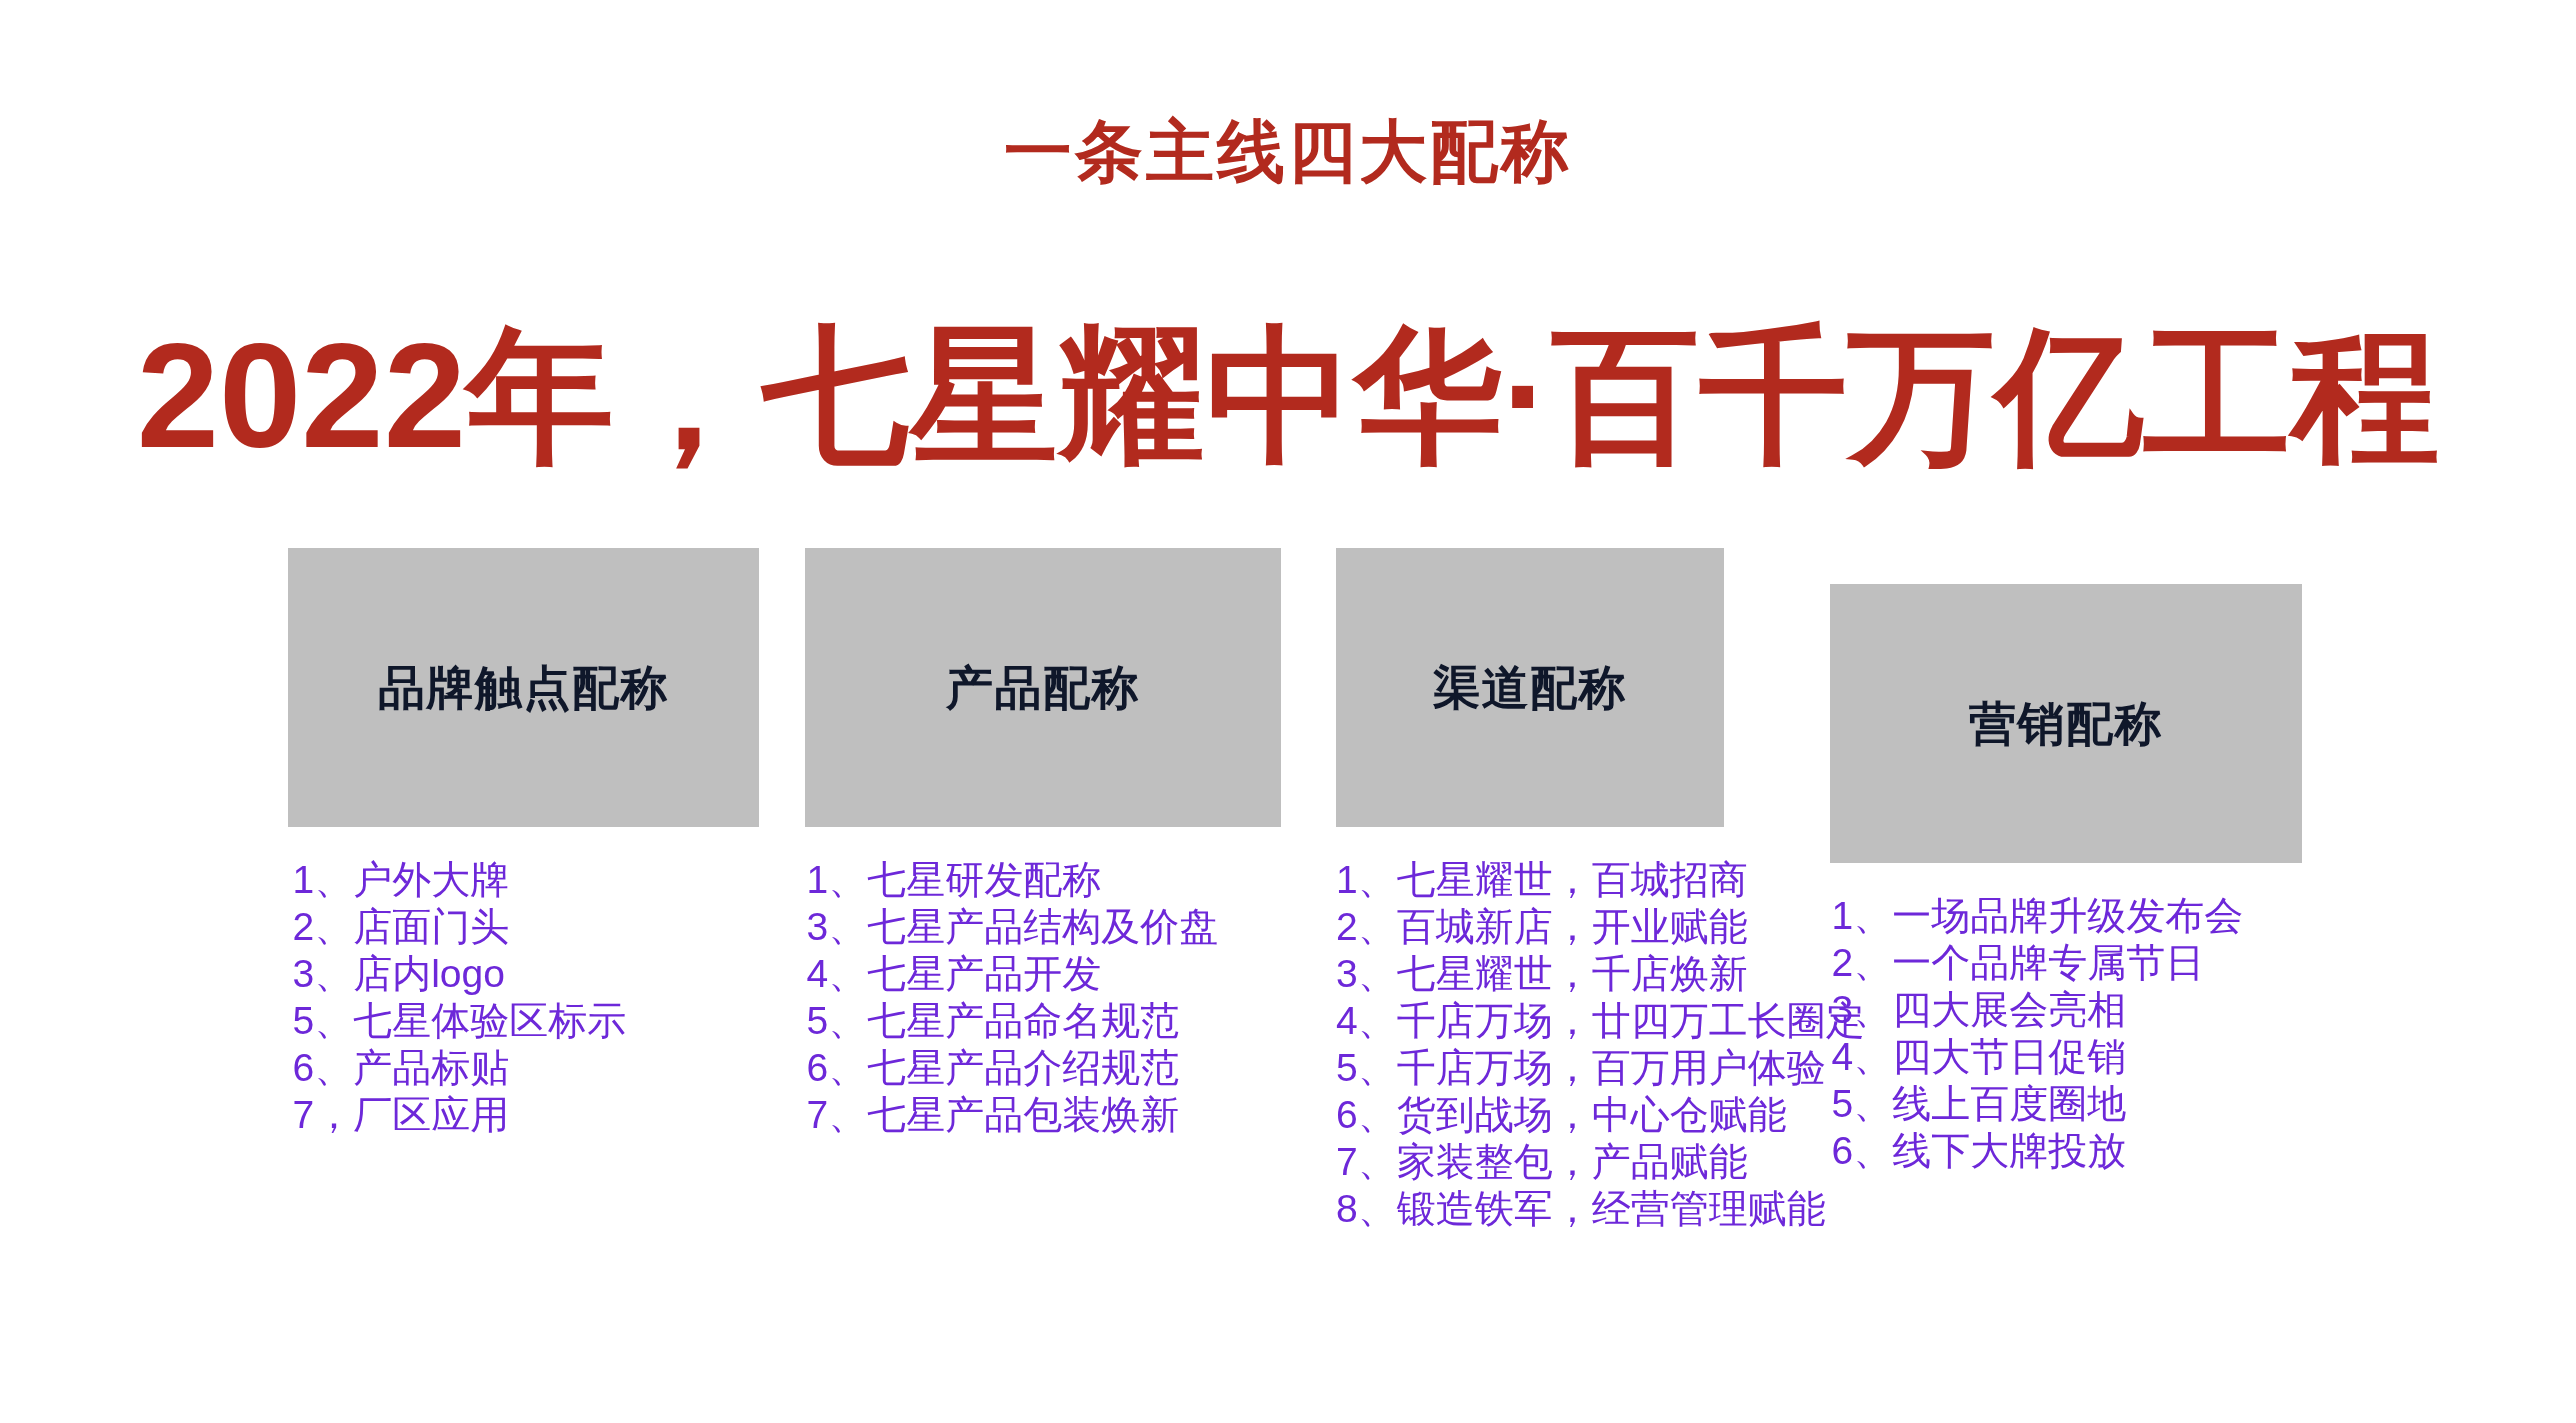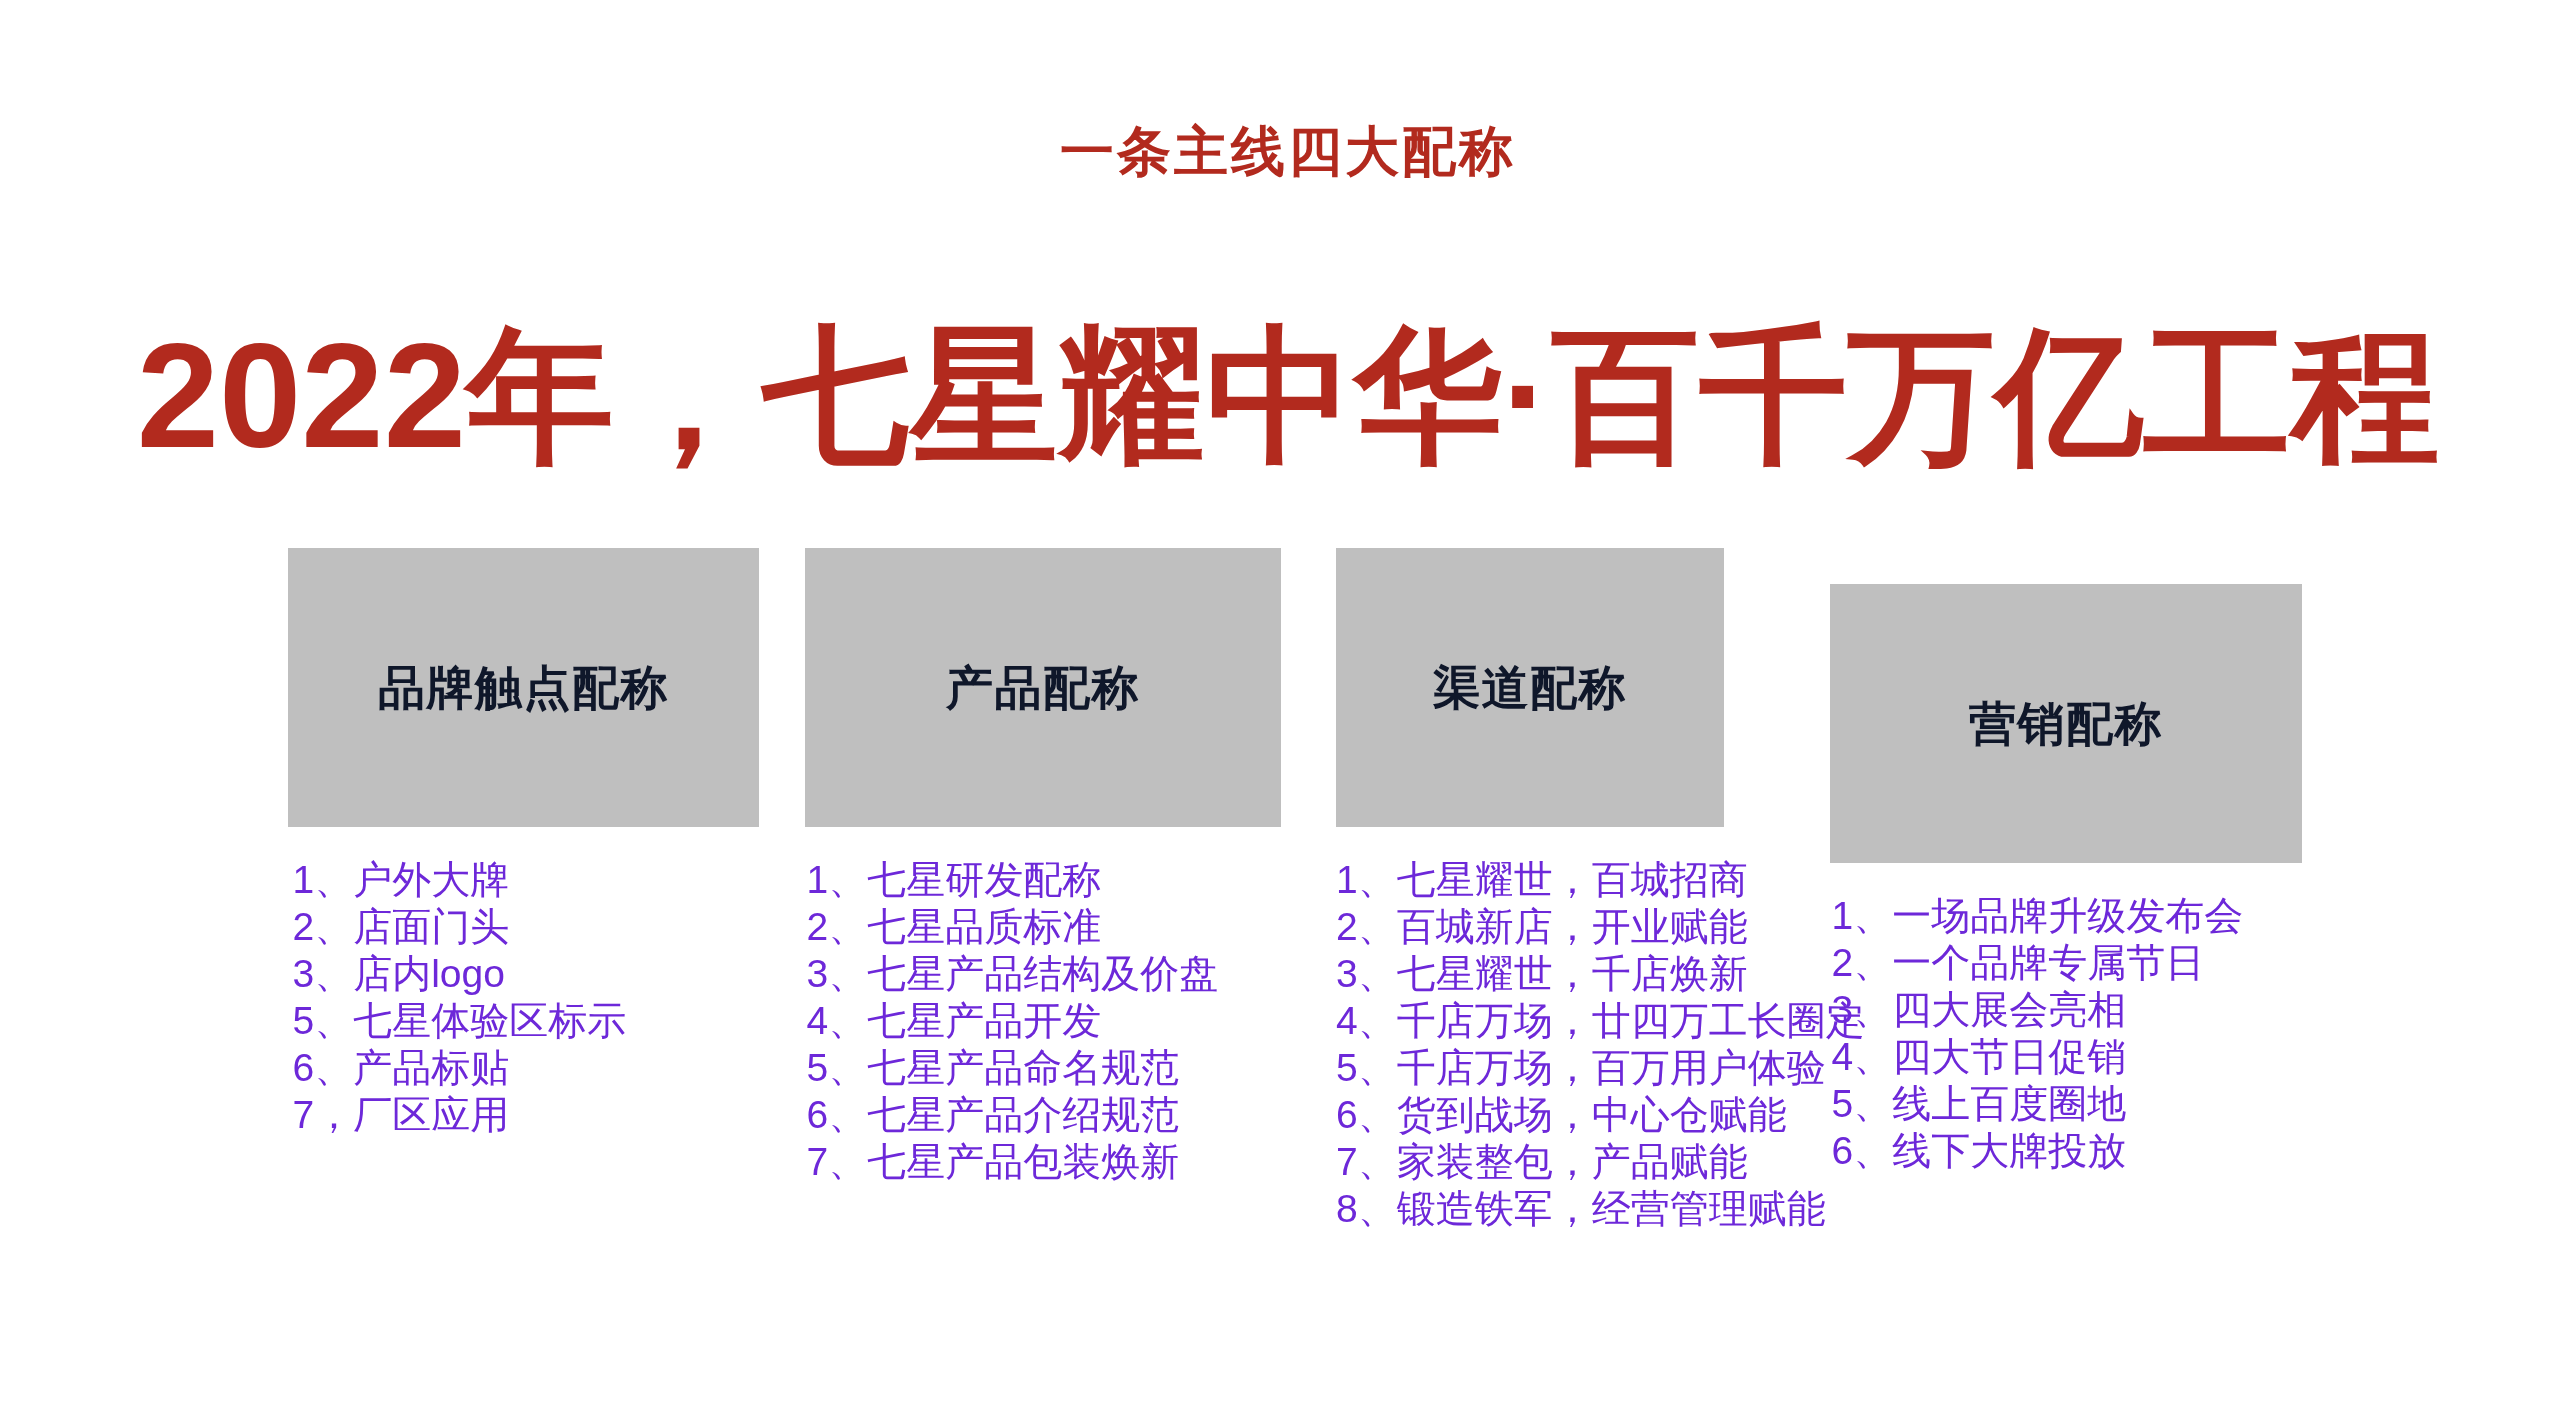--- a/index.html
+++ b/index.html
@@ -19,21 +19,21 @@
     overflow: hidden;
   }
 
   
   .subtitle {
     position: absolute;
     left: 0;
     top: 106px;
     width: 2576px;
     text-align: center;
-    font-size: 54px;
+    font-size: 68px;
     line-height: 91px;
     font-weight: bold;
     letter-spacing: 3px;
     color: #B22A1E;
     white-space: nowrap;
   }
   .main-title {
     position: absolute;
     left: 0;
     top: 317px;
@@ -124,21 +124,20 @@
       <li><span class="item-index">7，</span><span class="item-text">厂区应用</span></li>
     </ul>
   </div>
 
   <div class="column col-2">
     <div class="cat-box">
       <span class="cat-box-label">产品配称</span>
     </div>
     <ul class="item-list">
       <li><span class="item-index">1、</span><span class="item-text">七星研发配称</span></li>
-      <li><span class="item-index">2、</span><span class="item-text">七星品质标准</span></li>
       <li><span class="item-index">3、</span><span class="item-text">七星产品结构及价盘</span></li>
       <li><span class="item-index">4、</span><span class="item-text">七星产品开发</span></li>
       <li><span class="item-index">5、</span><span class="item-text">七星产品命名规范</span></li>
       <li><span class="item-index">6、</span><span class="item-text">七星产品介绍规范</span></li>
       <li><span class="item-index">7、</span><span class="item-text">七星产品包装焕新</span></li>
     </ul>
   </div>
 
   <div class="column col-3">
     <div class="cat-box">

